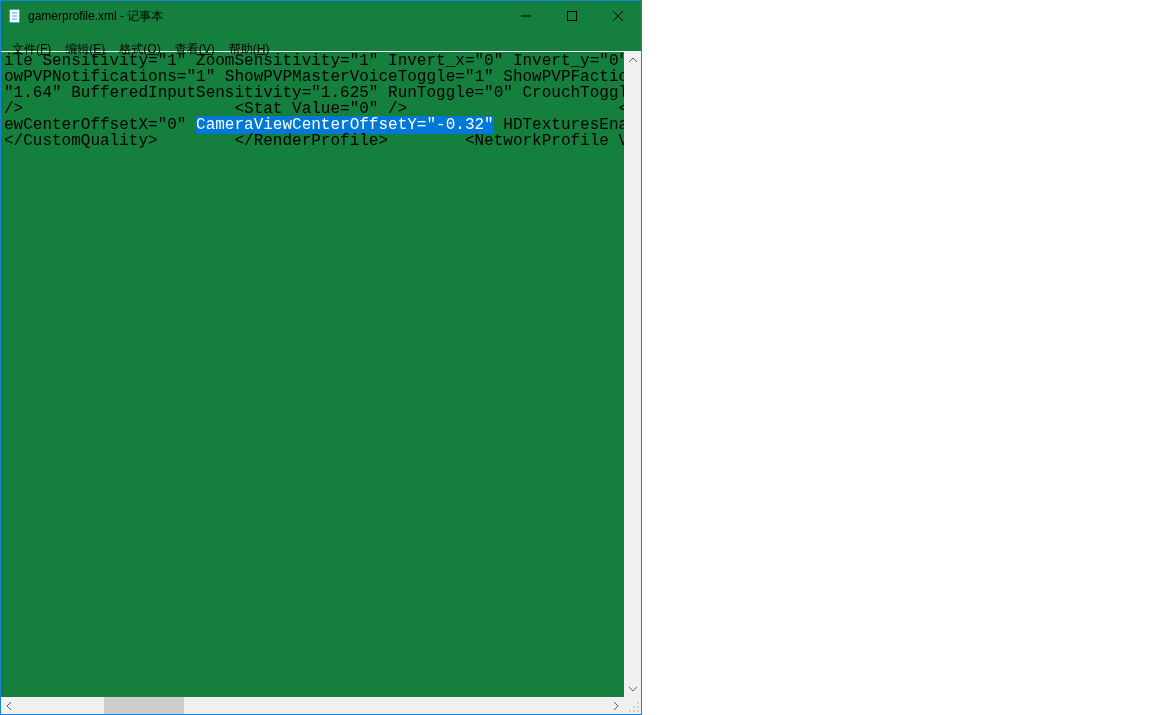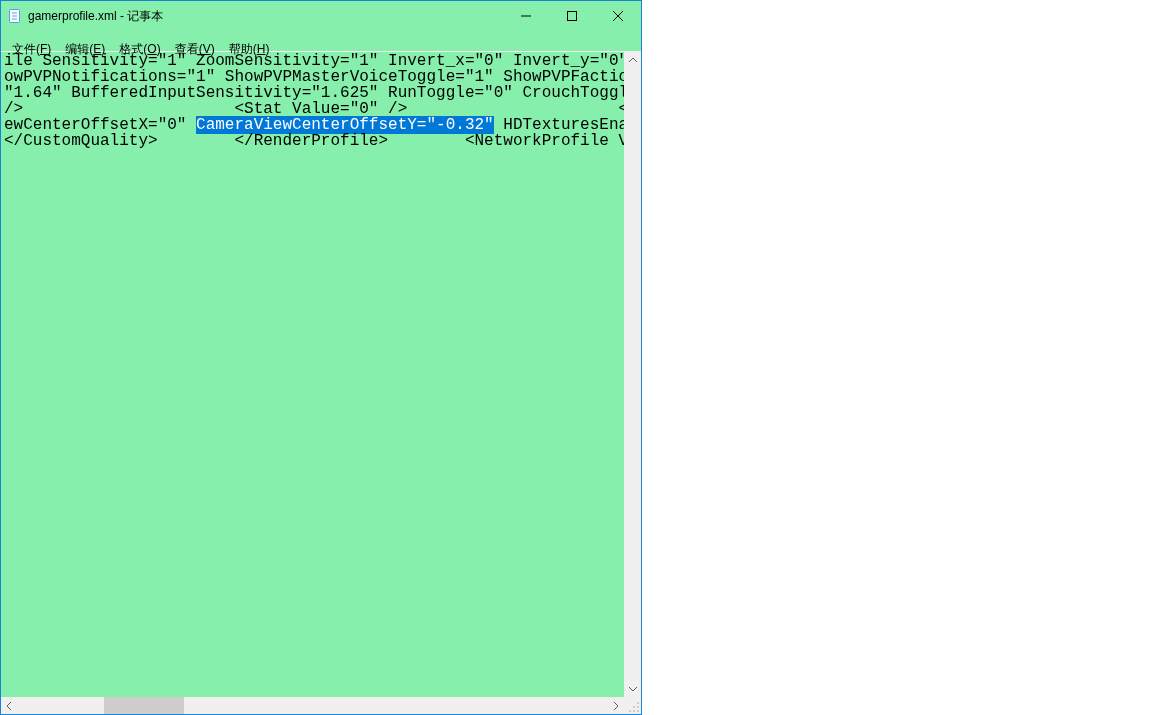--- a/index.html
+++ b/index.html
@@ -9,21 +9,21 @@
     font-size: 12px;
     background: #fff;
     width: 1152px; height: 715px;
     overflow: hidden;
   }
   .window {
     position: absolute;
     left: 0; top: 0;
     width: 642px; height: 715px;
     border: 1px solid #1883d7;
-    background: #86efac;
+    background: #15803d;
     display: flex;
     flex-direction: column;
     justify-content: flex-end;
   }
   .titlebar {
     height: 30px;
     display: flex;
     align-items: center;
     padding-left: 6px;
     color: #000;

